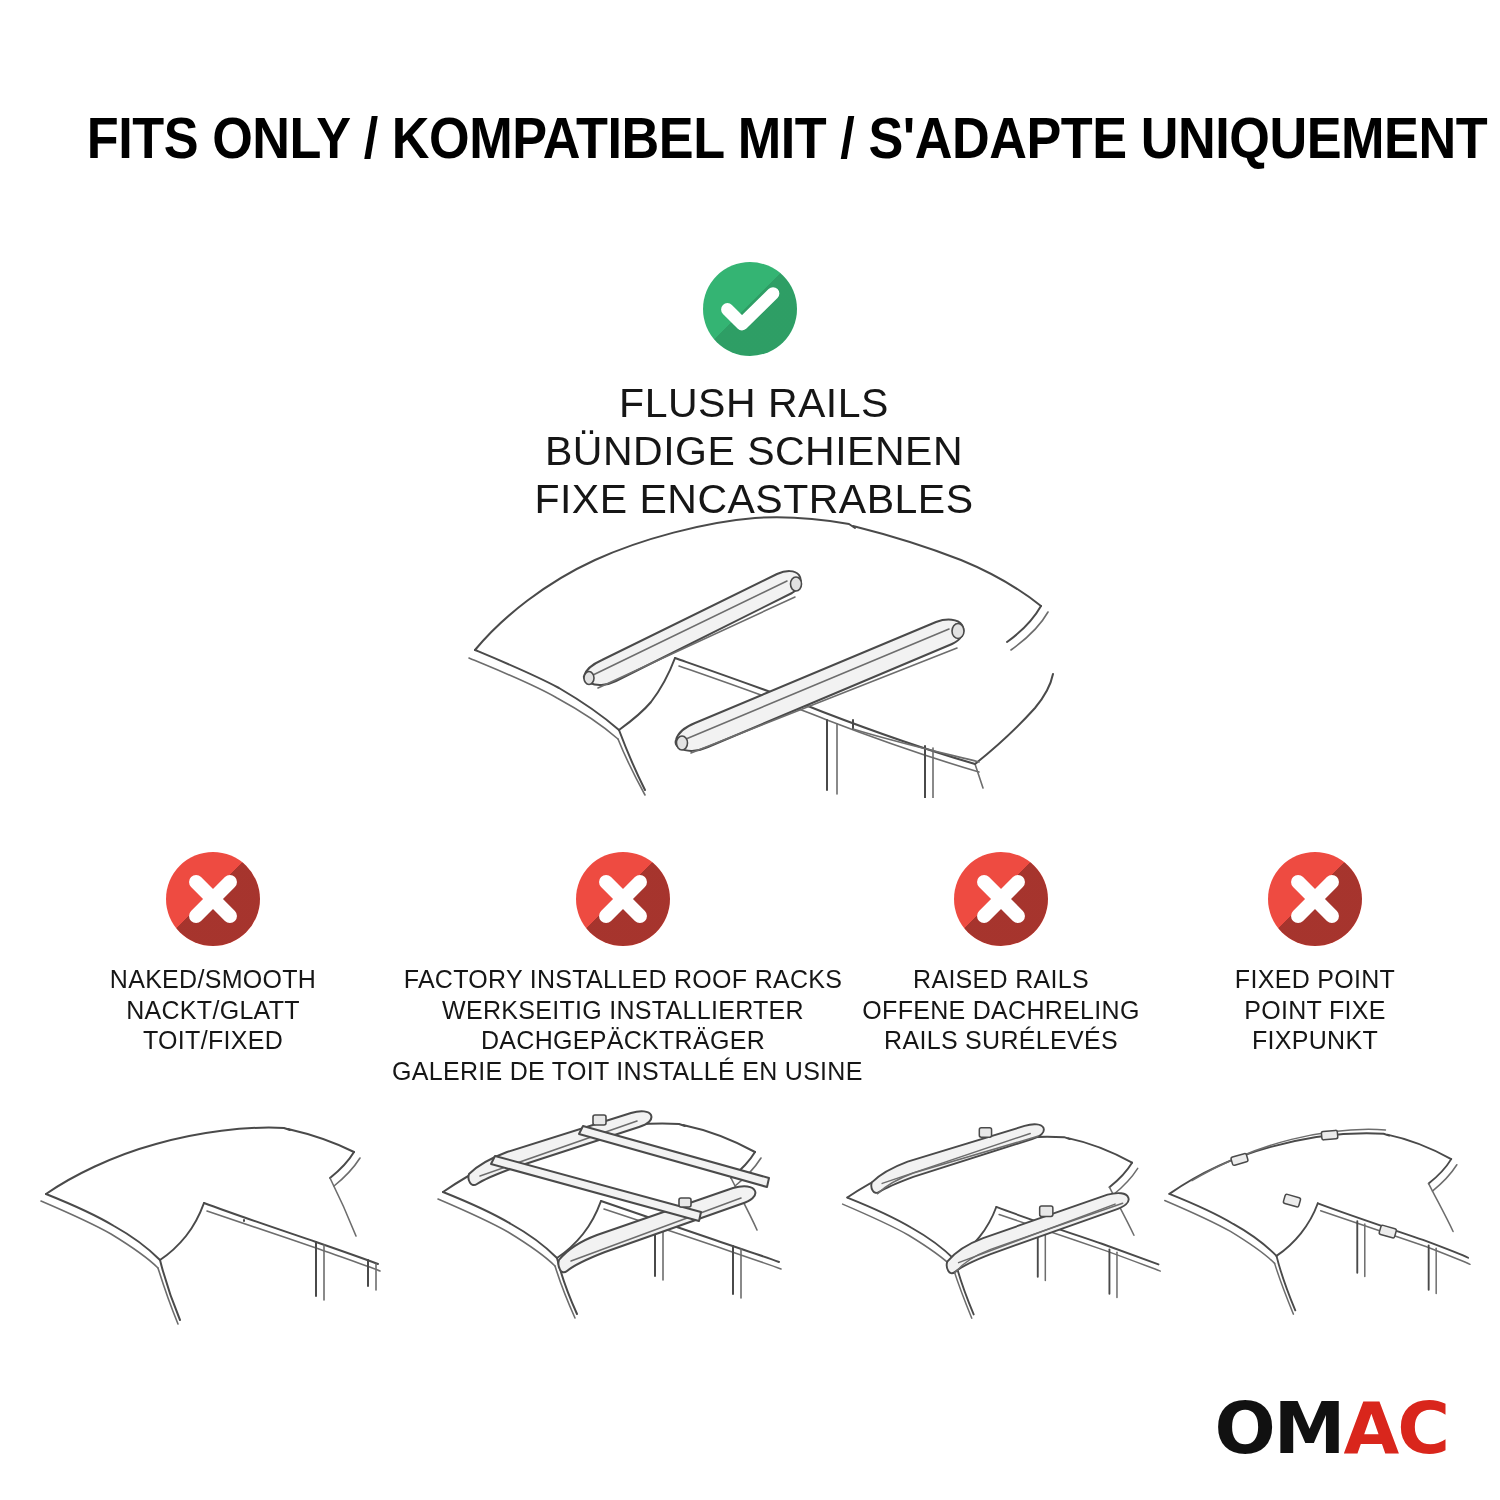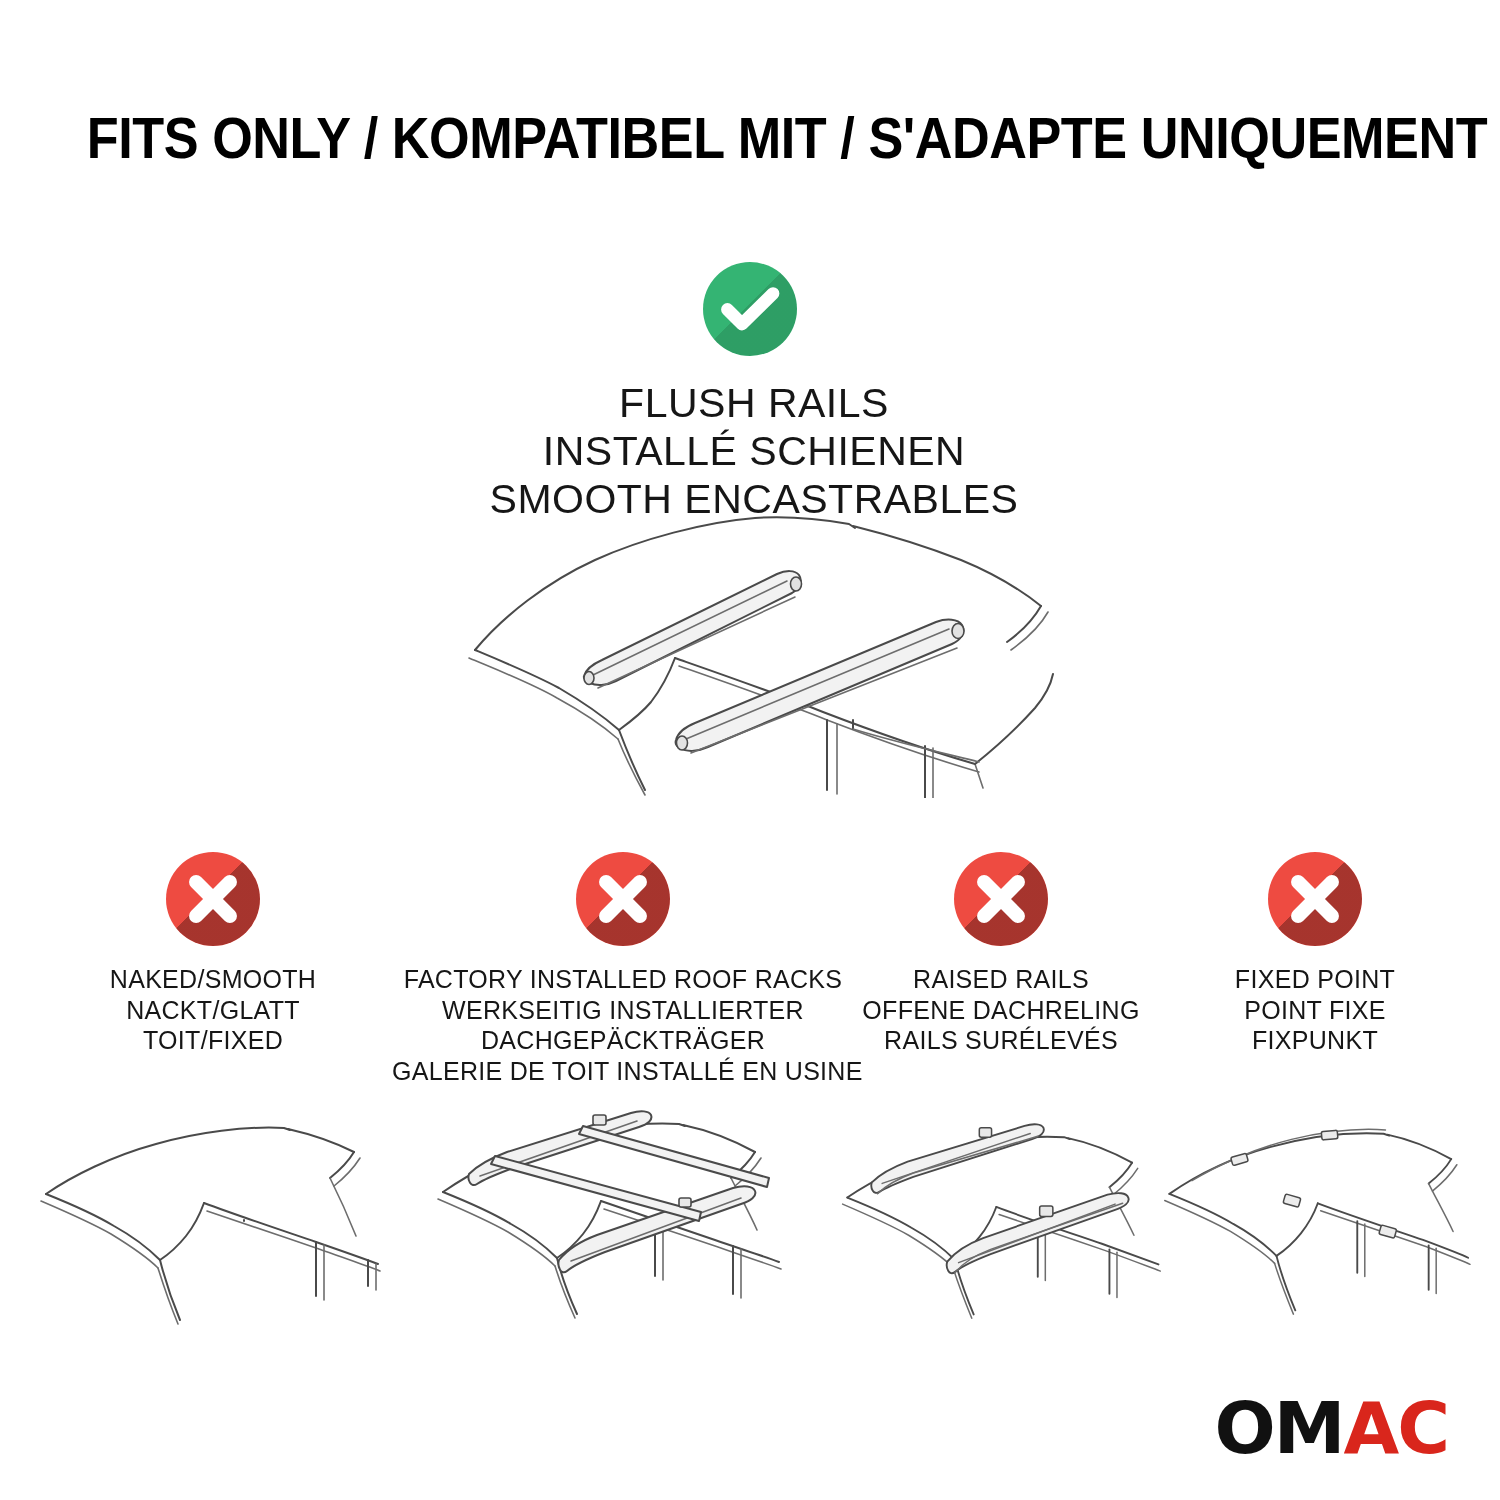--- a/index.html
+++ b/index.html
@@ -170,22 +170,22 @@
     <div class="badge-shadow"></div>
     <div class="badge-glyph">
       <svg viewBox="0 0 100 100" xmlns="http://www.w3.org/2000/svg">
         <path d="M26 50.5 L41.5 66 L74.5 33.5" fill="none" stroke="#ffffff" stroke-width="13.5" stroke-linecap="round" stroke-linejoin="round"></path>
       </svg>
     </div>
   </div>
 
   <div class="approved-headings">
     <div>FLUSH RAILS</div>
-    <div>INSTALLÉ SCHIENEN</div>
-    <div>SMOOTH ENCASTRABLES</div>
+    <div>BÜNDIGE SCHIENEN</div>
+    <div>FIXE ENCASTRABLES</div>
   </div>
 </div>
 
 <div class="hero-illustration">
   <svg viewBox="0 0 610 300" xmlns="http://www.w3.org/2000/svg">
 
     <path class="line" d="M20 152 C48 118 92 84 140 62 C186 41 250 24 300 20
                           C330 18 360 20 394 26 L400 30"></path>
     <path class="line" d="M398 28 C430 36 470 48 506 62 C540 76 566 92 586 108"></path>
 

